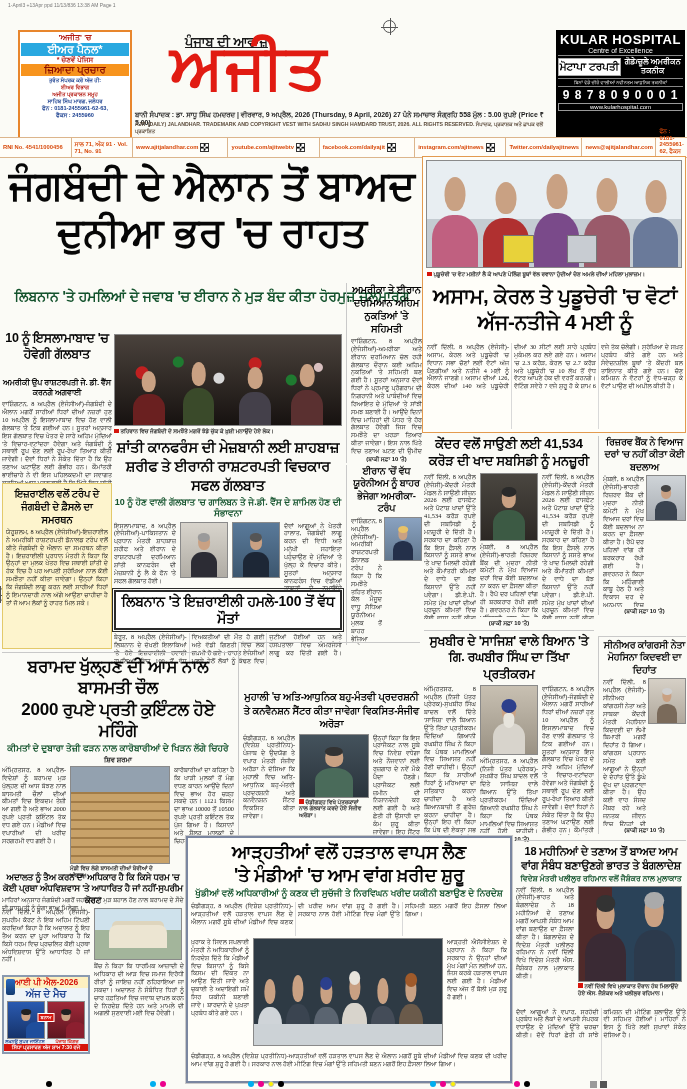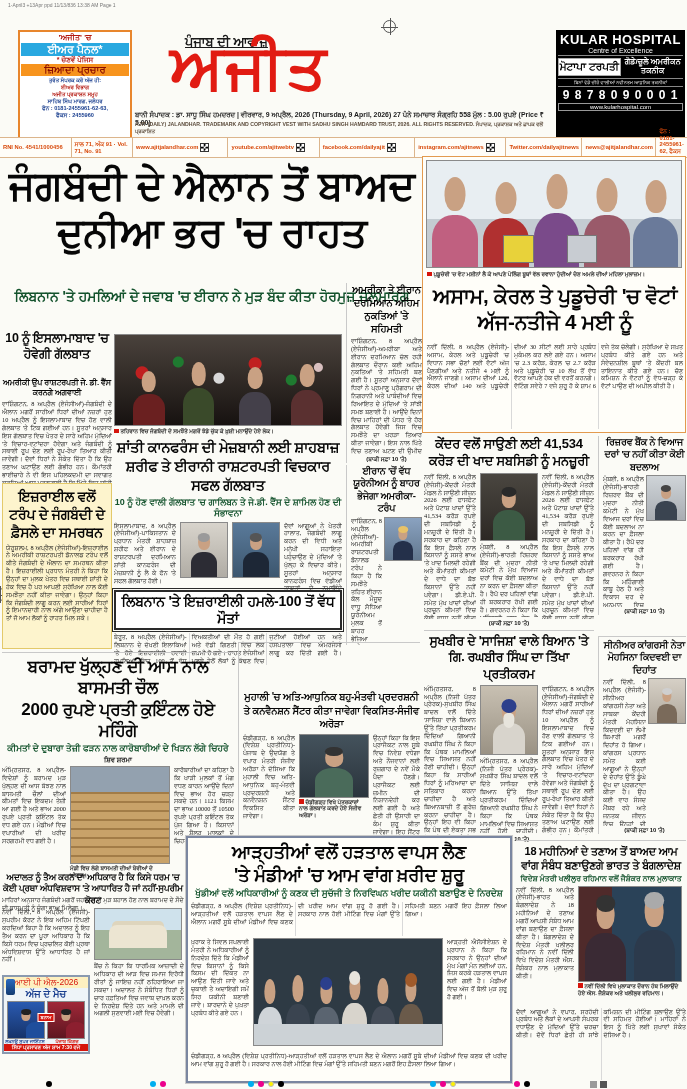--- a/index.html
+++ b/index.html
@@ -157,21 +157,21 @@
   </div>
 
   <div class="abs" style="left:2px; top:331px; width:110px;">
     <div class="hb" style="font-size:12.5px; line-height:1.25;">10 ਨੂੰ ਇਸਲਾਮਾਬਾਦ 'ਚ ਹੋਵੇਗੀ ਗੱਲਬਾਤ</div>
     <div class="hb" style="font-size:8px; line-height:1.25; margin-top:16px;">ਅਮਰੀਕੀ ਉਪ ਰਾਸ਼ਟਰਪਤੀ ਜੇ. ਡੀ. ਵੈਂਸ ਕਰਨਗੇ ਅਗਵਾਈ</div>
     <div class="bt" style="margin-top:2px; height:108px; overflow:hidden;">ਵਾਸ਼ਿੰਗਟਨ, 8 ਅਪ੍ਰੈਲ (ਏਜੰਸੀਆਂ)-ਜੰਗਬੰਦੀ ਦੇ ਐਲਾਨ ਮਗਰੋਂ ਸਾਰੀਆਂ ਧਿਰਾਂ ਦੀਆਂ ਨਜ਼ਰਾਂ ਹੁਣ 10 ਅਪ੍ਰੈਲ ਨੂੰ ਇਸਲਾਮਾਬਾਦ ਵਿਚ ਹੋਣ ਵਾਲੀ ਗੱਲਬਾਤ 'ਤੇ ਟਿਕ ਗਈਆਂ ਹਨ। ਸੂਤਰਾਂ ਅਨੁਸਾਰ ਇਸ ਗੱਲਬਾਤ ਵਿਚ ਖੇਤਰ ਦੇ ਸਾਰੇ ਅਹਿਮ ਮੁੱਦਿਆਂ 'ਤੇ ਵਿਚਾਰ-ਵਟਾਂਦਰਾ ਹੋਵੇਗਾ ਅਤੇ ਜੰਗਬੰਦੀ ਨੂੰ ਸਥਾਈ ਰੂਪ ਦੇਣ ਲਈ ਰੂਪ-ਰੇਖਾ ਤਿਆਰ ਕੀਤੀ ਜਾਵੇਗੀ। ਦੋਵਾਂ ਧਿਰਾਂ ਨੇ ਸੰਕੇਤ ਦਿੱਤਾ ਹੈ ਕਿ ਉਹ ਤਣਾਅ ਘਟਾਉਣ ਲਈ ਗੰਭੀਰ ਹਨ। ਕੌਮਾਂਤਰੀ ਭਾਈਚਾਰੇ ਨੇ ਵੀ ਇਸ ਪਹਿਲਕਦਮੀ ਦਾ ਸਵਾਗਤ ਕਰਦਿਆਂ ਆਸ ਪ੍ਰਗਟਾਈ ਹੈ ਕਿ ਖਿੱਤੇ ਵਿਚ ਸ਼ਾਂਤੀ ਬਹਾਲ ਹੋਵੇਗੀ ਅਤੇ ਵਪਾਰਕ ਲਾਂਘੇ ਮੁੜ ਖੁੱਲ੍ਹ ਜਾਣਗੇ।</div>
     <div class="cont">(ਬਾਕੀ ਸਫ਼ਾ 10 'ਤੇ)</div>
   </div>
 
   <div class="abs ybox" style="left:2px; top:483px; width:110px; height:166px; padding:3px;">
-    <div class="hb" style="font-size:14px; line-height:1.3;">ਇਜ਼ਰਾਈਲ ਵਲੋਂ ਟਰੰਪ ਦੇ ਜੰਗਬੰਦੀ ਦੇ ਫ਼ੈਸਲੇ ਦਾ ਸਮਰਥਨ</div>
+    <div class="hb" style="font-size:10px; line-height:1.3;">ਇਜ਼ਰਾਈਲ ਵਲੋਂ ਟਰੰਪ ਦੇ ਜੰਗਬੰਦੀ ਦੇ ਫ਼ੈਸਲੇ ਦਾ ਸਮਰਥਨ</div>
     <div class="bt" style="margin-top:2px; height:112px; overflow:hidden;">ਯੇਰੂਸ਼ਲਮ, 8 ਅਪ੍ਰੈਲ (ਏਜੰਸੀਆਂ)-ਇਜ਼ਰਾਈਲ ਨੇ ਅਮਰੀਕੀ ਰਾਸ਼ਟਰਪਤੀ ਡੋਨਾਲਡ ਟਰੰਪ ਵਲੋਂ ਕੀਤੇ ਜੰਗਬੰਦੀ ਦੇ ਐਲਾਨ ਦਾ ਸਮਰਥਨ ਕੀਤਾ ਹੈ। ਇਜ਼ਰਾਈਲੀ ਪ੍ਰਧਾਨ ਮੰਤਰੀ ਨੇ ਕਿਹਾ ਕਿ ਉਨ੍ਹਾਂ ਦਾ ਮੁਲਕ ਖੇਤਰ ਵਿਚ ਸਥਾਈ ਸ਼ਾਂਤੀ ਦੇ ਹੱਕ ਵਿਚ ਹੈ ਪਰ ਆਪਣੀ ਸੁਰੱਖਿਆ ਨਾਲ ਕੋਈ ਸਮਝੌਤਾ ਨਹੀਂ ਕੀਤਾ ਜਾਵੇਗਾ। ਉਨ੍ਹਾਂ ਕਿਹਾ ਕਿ ਜੰਗਬੰਦੀ ਲਾਗੂ ਕਰਨ ਲਈ ਸਾਰੀਆਂ ਧਿਰਾਂ ਨੂੰ ਇਮਾਨਦਾਰੀ ਨਾਲ ਅੱਗੇ ਆਉਣਾ ਚਾਹੀਦਾ ਹੈ ਤਾਂ ਜੋ ਆਮ ਲੋਕਾਂ ਨੂੰ ਰਾਹਤ ਮਿਲ ਸਕੇ।</div>
   </div>
 
   <div class="photo ph-rally abs" style="left:114px; top:334px; width:228px; height:92px;">
     <div class="person" style="left:8%; width:14%; height:60%; --suit:#6a2020;"></div>
     <div class="person" style="left:30%; width:14%; height:70%; --suit:#3a4a2a;"></div>
     <div class="person" style="left:55%; width:14%; height:64%; --suit:#44404a;"></div>
     <div class="person" style="left:78%; width:14%; height:68%; --suit:#5a3030;"></div>
   </div>
   <div class="capt abs" style="left:114px; top:428px; width:228px;"><span class="bullet"></span><span>ਤਹਿਰਾਨ ਵਿਚ ਜੰਗਬੰਦੀ ਦੇ ਸਮਝੌਤੇ ਮਗਰੋਂ ਝੰਡੇ ਚੁੱਕ ਕੇ ਖ਼ੁਸ਼ੀ ਮਨਾਉਂਦੇ ਹੋਏ ਲੋਕ।</span></div>
@@ -294,21 +294,21 @@
   </div>
 
   <div class="abs" style="left:2px; top:872px; width:182px;">
     <div class="hb" style="font-size:8.8px; line-height:1.3;">ਅਦਾਲਤ ਨੂੰ ਤੈਅ ਕਰਨ ਦਾ ਅਧਿਕਾਰ ਹੈ ਕਿ ਕਿਸੇ ਧਰਮ 'ਚ ਕੋਈ ਪ੍ਰਥਾ ਅੰਧਵਿਸ਼ਵਾਸ 'ਤੇ ਆਧਾਰਿਤ ਹੈ ਜਾਂ ਨਹੀਂ-ਸੁਪਰੀਮ ਕੋਰਟ</div>
     <div style="display:flex; gap:4px; margin-top:2px;">
       <div style="width:88px;">
         <div class="bt" style="height:64px; overflow:hidden;">ਨਵੀਂ ਦਿੱਲੀ, 8 ਅਪ੍ਰੈਲ (ਏਜੰਸੀ)-ਸੁਪਰੀਮ ਕੋਰਟ ਨੇ ਇਕ ਅਹਿਮ ਟਿੱਪਣੀ ਕਰਦਿਆਂ ਕਿਹਾ ਹੈ ਕਿ ਅਦਾਲਤ ਨੂੰ ਇਹ ਤੈਅ ਕਰਨ ਦਾ ਪੂਰਾ ਅਧਿਕਾਰ ਹੈ ਕਿ ਕਿਸੇ ਧਰਮ ਵਿਚ ਪ੍ਰਚਲਿਤ ਕੋਈ ਪ੍ਰਥਾ ਅੰਧਵਿਸ਼ਵਾਸ ਉੱਤੇ ਆਧਾਰਿਤ ਹੈ ਜਾਂ ਨਹੀਂ।</div>
 
         <div style="border:2px solid #8a9ab0; background:#eef4f8; margin-top:3px; text-align:center; position:relative; padding-bottom:1px;">
           <div style="position:absolute; left:2px; top:2px; width:9px; height:16px; background:linear-gradient(180deg,#2a6ac0,#123a70); border-radius:2px;"></div>
-          <div style="font-size:8.5px; font-weight:normal; color:#d6150c; background:#fdf0c0;">ਆਈ ਪੀ ਐਲ-2026</div>
+          <div style="font-size:8.5px; font-weight:bold; color:#d6150c; background:#fdf0c0;">ਆਈ ਪੀ ਐਲ-2026</div>
           <div style="font-size:10px; font-weight:bold; color:#1a3f8f;">ਅੱਜ ਦੇ ਮੈਚ</div>
           <div style="display:flex; gap:2px; justify-content:center; position:relative; margin-top:1px;">
             <div class="photo" style="width:38px; height:38px; background:linear-gradient(180deg,#2a5ab0,#16336a);">
               <div class="person" style="--suit:#1f4e9c;">
                   <i class="cap2" style="--cap:#222;"></i>
                 </div>
             </div>
             <div class="photo" style="width:38px; height:38px; background:linear-gradient(180deg,#a02838,#5e1620);">
               <div class="person" style="--suit:#8c1f2f;">
                   <i class="cap2" style="--cap:#222;"></i>

